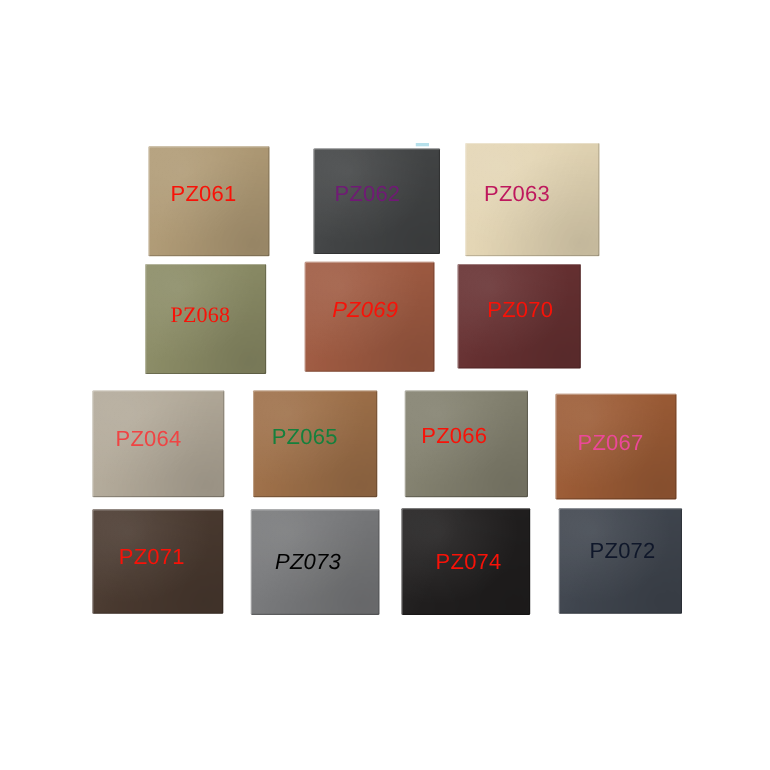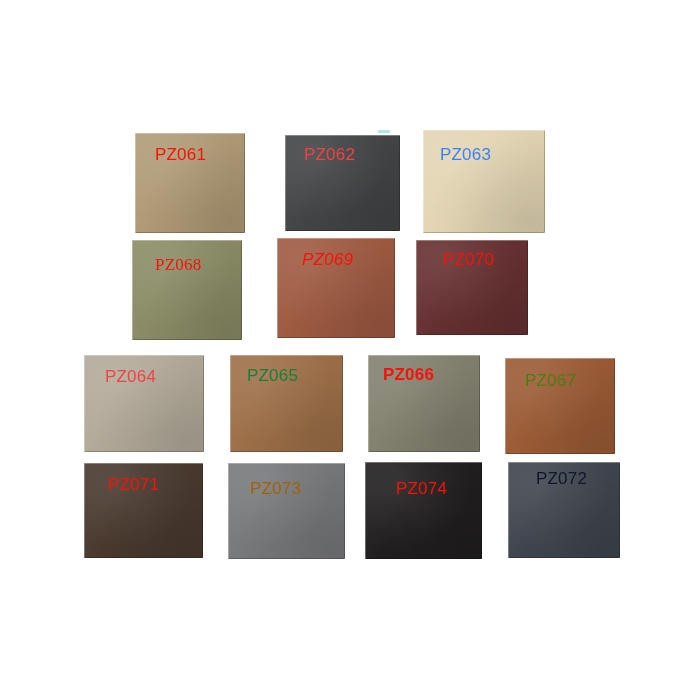--- a/index.html
+++ b/index.html
@@ -37,25 +37,26 @@
     inset: 0;
     border-radius: 1px;
     box-shadow:
       inset 1px 1px 0 rgba(255,255,255,0.30),
       inset -1px -1px 0 rgba(0,0,0,0.22);
     pointer-events: none;
   }
   .swatch-label {
     position: absolute;
     color: #f81208;
-    font-size: 17px;
+    font-size: 20px;
     line-height: 17px;
     letter-spacing: 0.2px;
     white-space: nowrap;
     font-family: "Liberation Sans", sans-serif;
+    margin-top: 23px;
   }
   .artifact {
     position: absolute;
     background: #a9dbe8;
     opacity: 0.85;
   }
 </style>
 </head>
 <body>
 
@@ -63,26 +64,26 @@
   <div id="swatch-layer">
       <div class="swatch" style="left: 135px; top: 133px; width: 110px; height: 100px; background: rgb(176, 155, 118);">
         <div class="grain"></div>
         <div class="edge"></div>
       </div>
       <div class="swatch-label" style="left: 155px; top: 146px; color: rgb(248, 18, 8);">PZ061</div>
       <div class="swatch" style="left: 285px; top: 135px; width: 115px; height: 96px; background: rgb(67, 69, 70);">
         <div class="grain"></div>
         <div class="edge"></div>
       </div>
-      <div class="swatch-label" style="left: 304px; top: 146px; color: #ef4444;">PZ062</div>
+      <div class="swatch-label" style="left: 304px; top: 146px; color: #701a75;">PZ062</div>
       <div class="swatch" style="left: 423px; top: 130px; width: 122px; height: 103px; background: rgb(228, 214, 181);">
         <div class="grain"></div>
         <div class="edge"></div>
       </div>
-      <div class="swatch-label" style="left: 440px; top: 146px; color: #3b82f6;">PZ063</div>
+      <div class="swatch-label" style="left: 440px; top: 146px; color: #be185d;">PZ063</div>
       <div class="swatch" style="left: 132px; top: 240px; width: 110px; height: 100px; background: rgb(139, 140, 102);">
         <div class="grain"></div>
         <div class="edge"></div>
       </div>
       <div class="swatch-label" style="left: 155px; top: 256px; color: rgb(248, 18, 8); font-family: Liberation Serif, serif;">PZ068</div>
       <div class="swatch" style="left: 277px; top: 238px; width: 118px; height: 100px; background: rgb(159, 91, 66);">
         <div class="grain"></div>
         <div class="edge"></div>
       </div>
       <div class="swatch-label" style="left: 302px; top: 251px; color: rgb(248, 18, 8); font-style: italic;">PZ069</div>
@@ -98,36 +99,36 @@
       <div class="swatch-label" style="left: 105px; top: 368px; color: #ef4444;">PZ064</div>
       <div class="swatch" style="left: 230px; top: 355px; width: 113px; height: 97px; background: rgb(158, 112, 73);">
         <div class="grain"></div>
         <div class="edge"></div>
       </div>
       <div class="swatch-label" style="left: 247px; top: 367px; color: #15803d;">PZ065</div>
       <div class="swatch" style="left: 368px; top: 355px; width: 112px; height: 97px; background: rgb(131, 129, 111);">
         <div class="grain"></div>
         <div class="edge"></div>
       </div>
-      <div class="swatch-label" style="left: 383px; top: 366px; color: rgb(248, 18, 8); font-weight: bold;">PZ066</div>
+      <div class="swatch-label" style="left: 383px; top: 366px; color: rgb(248, 18, 8);">PZ066</div>
       <div class="swatch" style="left: 505px; top: 358px; width: 110px; height: 96px; background: rgb(156, 92, 54);">
         <div class="grain"></div>
         <div class="edge"></div>
       </div>
-      <div class="swatch-label" style="left: 525px; top: 372px; color: #4d7c0f;">PZ067</div>
+      <div class="swatch-label" style="left: 525px; top: 372px; color: #ec4899;">PZ067</div>
       <div class="swatch" style="left: 84px; top: 463px; width: 119px; height: 95px; background: rgb(74, 58, 48);">
         <div class="grain"></div>
         <div class="edge"></div>
       </div>
       <div class="swatch-label" style="left: 108px; top: 476px; color: rgb(248, 18, 8);">PZ071</div>
       <div class="swatch" style="left: 228px; top: 463px; width: 117px; height: 96px; background: rgb(120, 121, 123);">
         <div class="grain"></div>
         <div class="edge"></div>
       </div>
-      <div class="swatch-label" style="left: 250px; top: 480px; color: #a16207;">PZ073</div>
+      <div class="swatch-label" style="left: 250px; top: 480px; color: #000000; font-style: italic;">PZ073</div>
       <div class="swatch" style="left: 365px; top: 462px; width: 117px; height: 97px; background: rgb(33, 31, 31);">
         <div class="grain"></div>
         <div class="edge"></div>
       </div>
       <div class="swatch-label" style="left: 396px; top: 480px; color: rgb(248, 18, 8);">PZ074</div>
       <div class="swatch" style="left: 508px; top: 462px; width: 112px; height: 96px; background: rgb(64, 70, 79);">
         <div class="grain"></div>
         <div class="edge"></div>
       </div>
       <div class="swatch-label" style="left: 536px; top: 470px; color: #0f172a;">PZ072</div>

